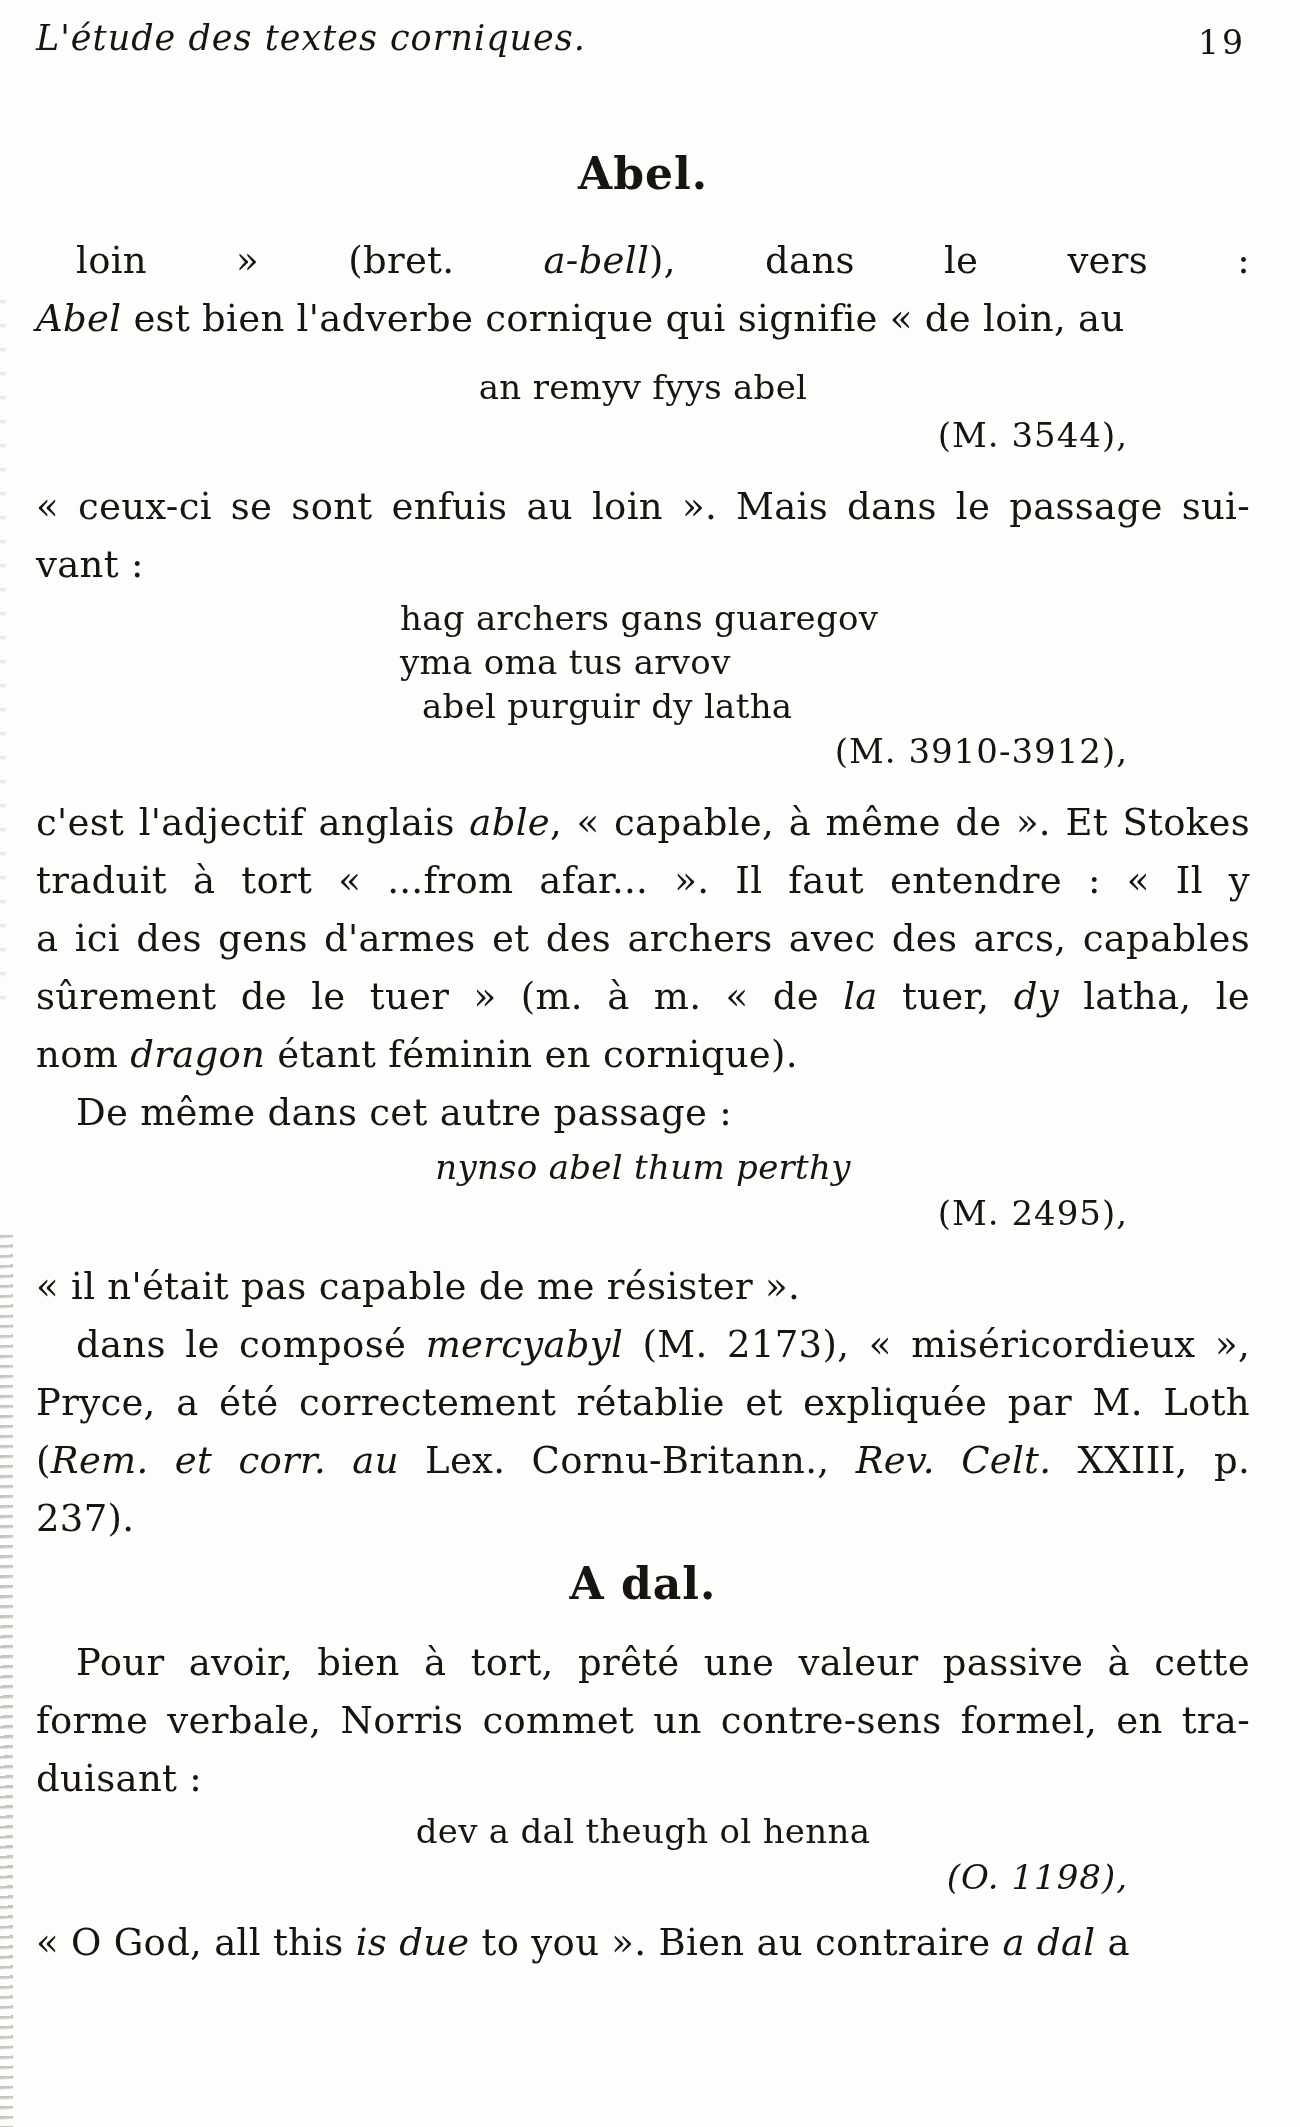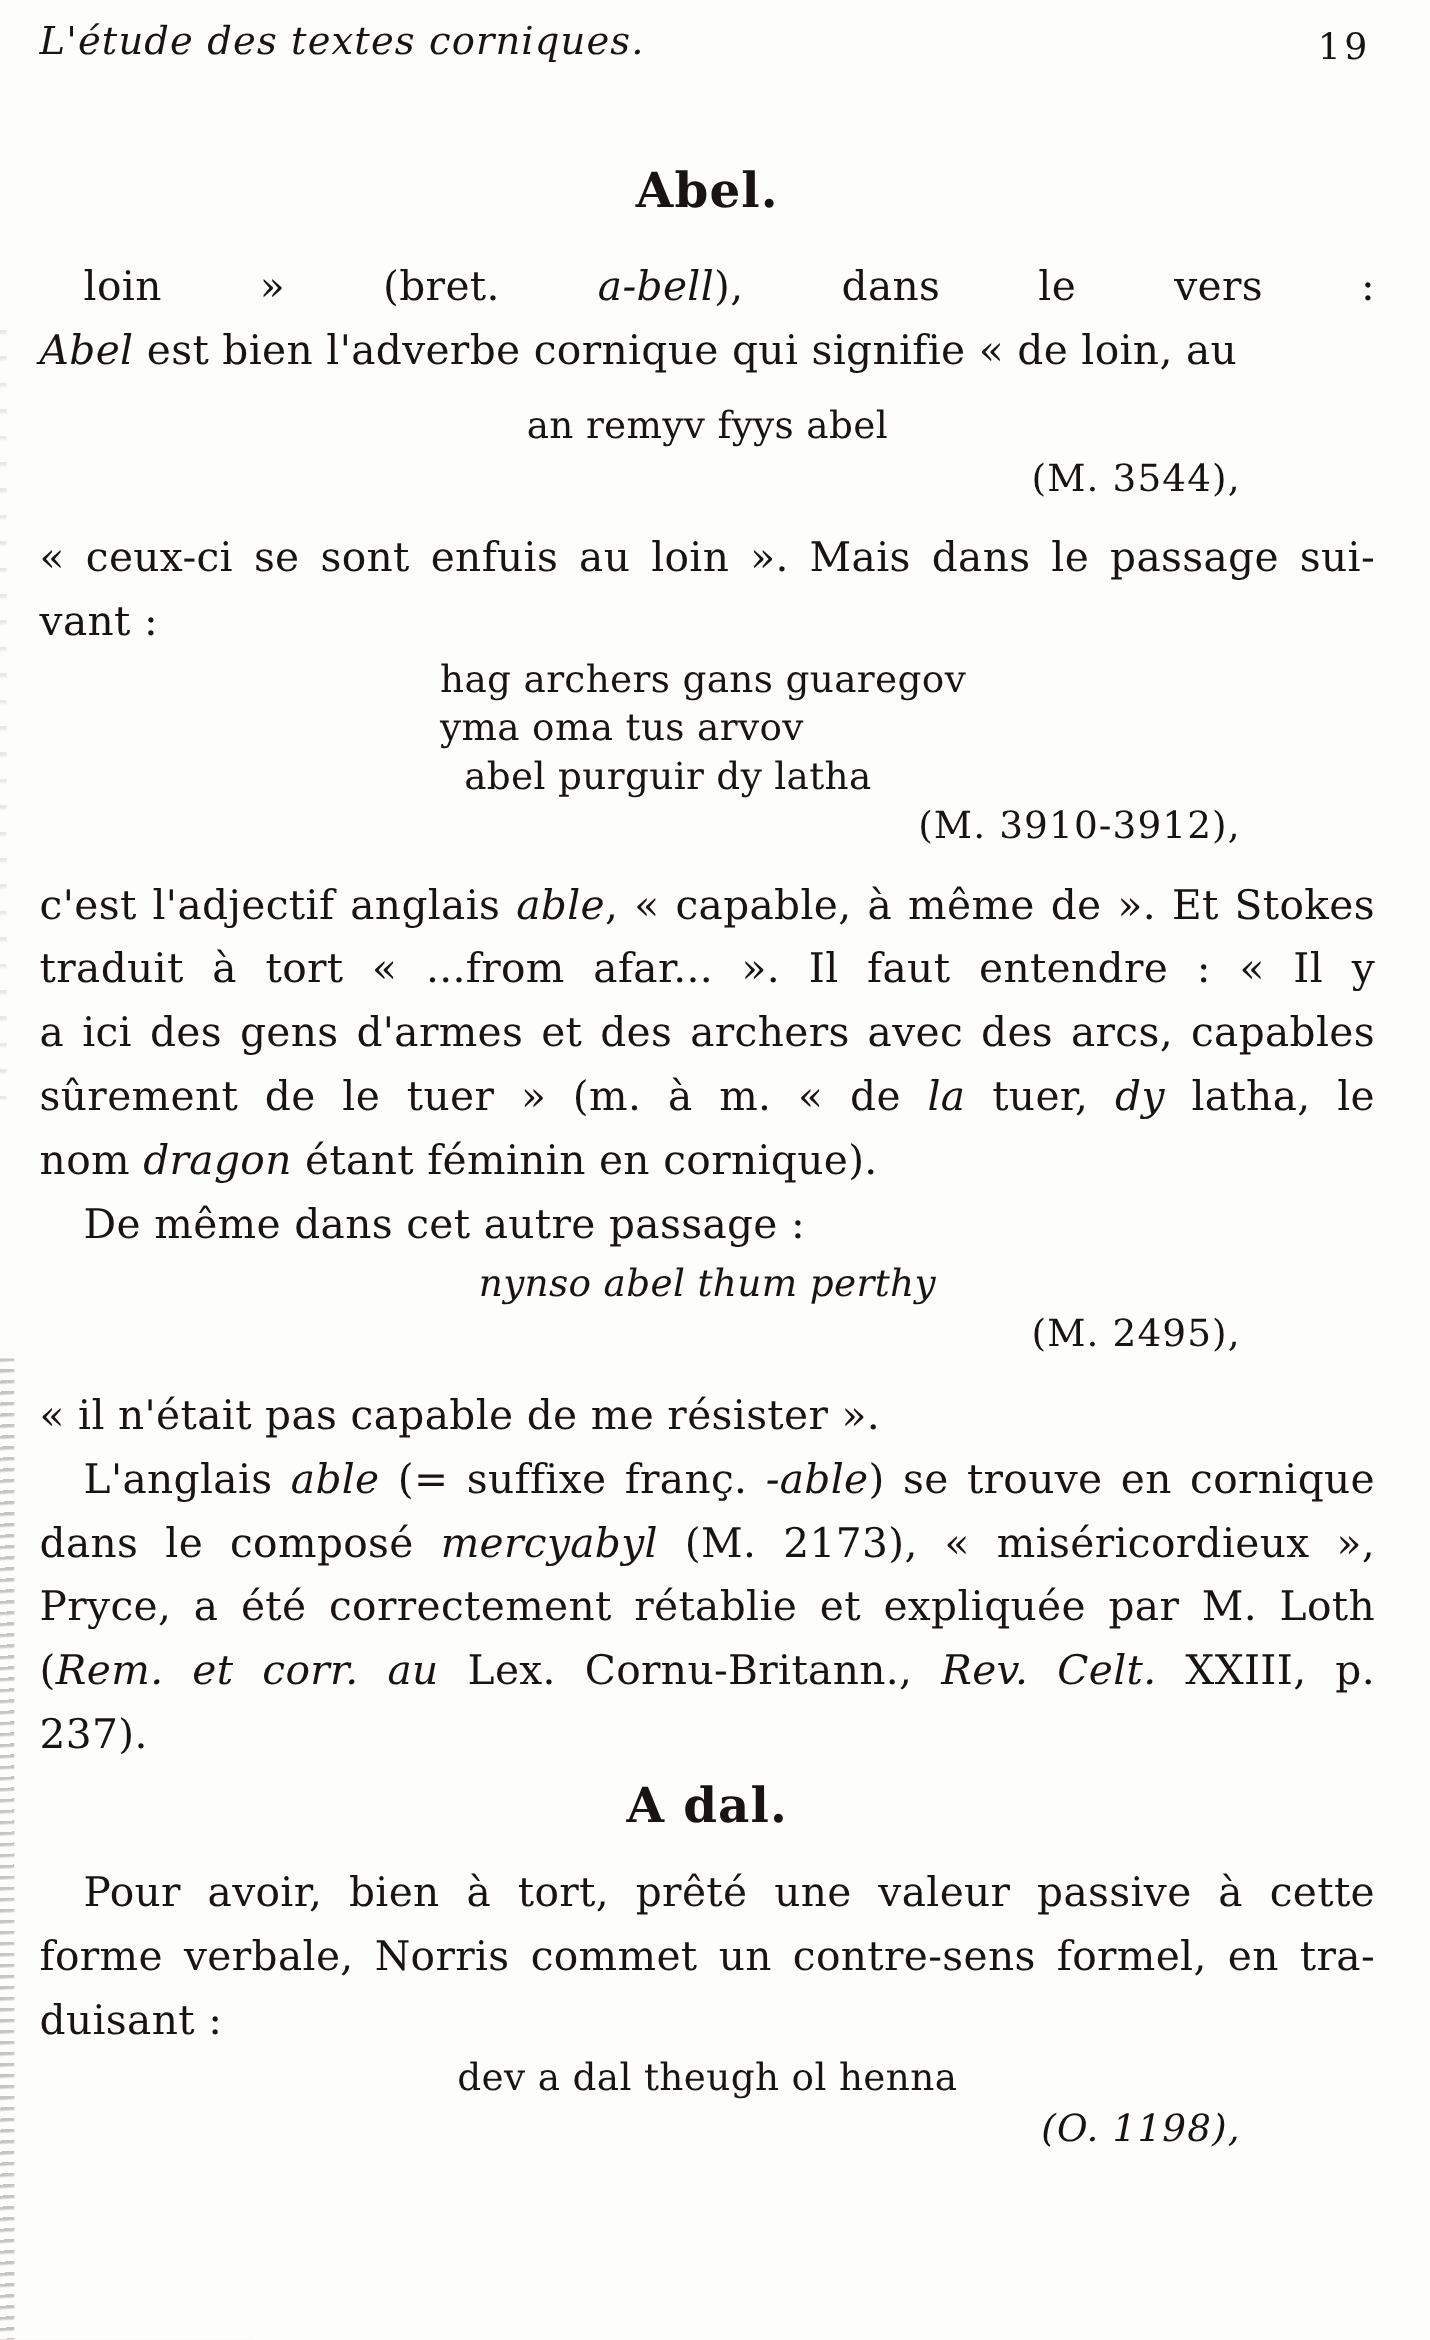--- a/index.html
+++ b/index.html
@@ -148,38 +148,40 @@
       <div class="tline"><span>nynso abel thum perthy</span></div>
     </div>
 
   <div class="cite c3">(M. 2495),</div>
 
   <div class="para p5">
       <div class="tline"><span>« il n'était pas capable de me résister ».</span></div>
     </div>
 
   <div class="para indent p6">
-      <div class="tline"><span>L'anglais </span><i>able</i><span> (= suffixe franç. </span><i>-able</i><span>) se trouve en cornique</span></div>
       <div class="tline"><span>dans le composé </span><i>mercyabyl</i><span> (M. 2173), « miséricordieux »,</span></div>
       <div class="tline"><span>Pryce, a été correctement  rétablie et expliquée par M. Loth</span></div>
       <div class="tline"><span>(</span><i>Rem. et corr. au</i><span> Lex. Cornu-Britann., </span><i>Rev. Celt.</i><span> XXIII, p.</span></div>
       <div class="tline"><span>237).</span></div>
     </div>
 
   <div class="section-heading h-adal">A dal.</div>
 
   <div class="para indent p7">
       <div class="tline"><span>Pour avoir, bien à tort, prêté une valeur passive à cette</span></div>
       <div class="tline"><span>forme verbale, Norris commet un contre-sens formel, en tra-</span></div>
       <div class="tline"><span>duisant :</span></div>
     </div>
 
   <div class="verse verse-center v4">
       <div class="tline"><span>dev a dal theugh ol henna</span></div>
     </div>
 
   <div class="cite c4">(O. 1198),</div>
 
+  <div class="para p8">
+      <div class="tline"><span>« O God, all this </span><i>is due</i><span> to you ». Bien au contraire </span><i>a dal</i><span> a</span></div>
+    </div>
 
   <div class="scan-edge"></div>
   <div class="scan-edge-upper"></div>
 
 </div>
 
 </body></html>

